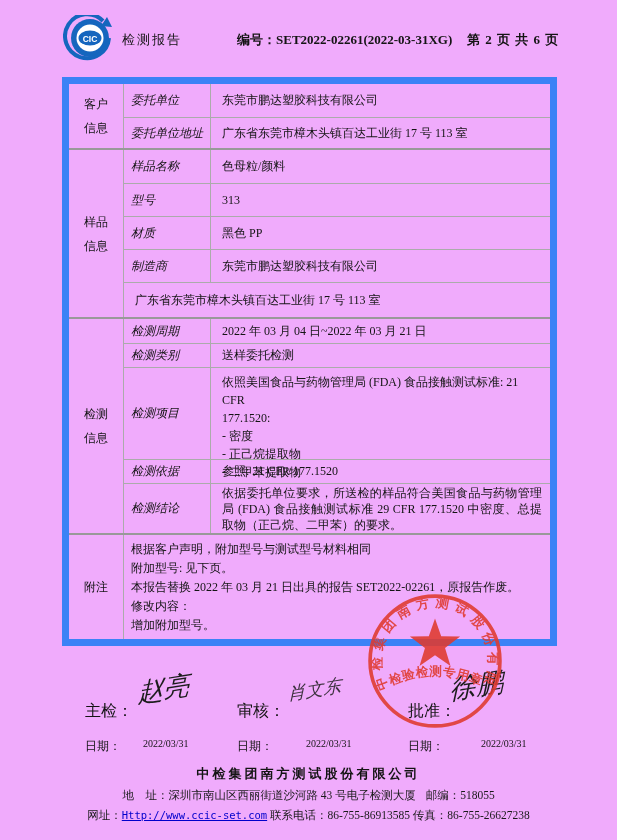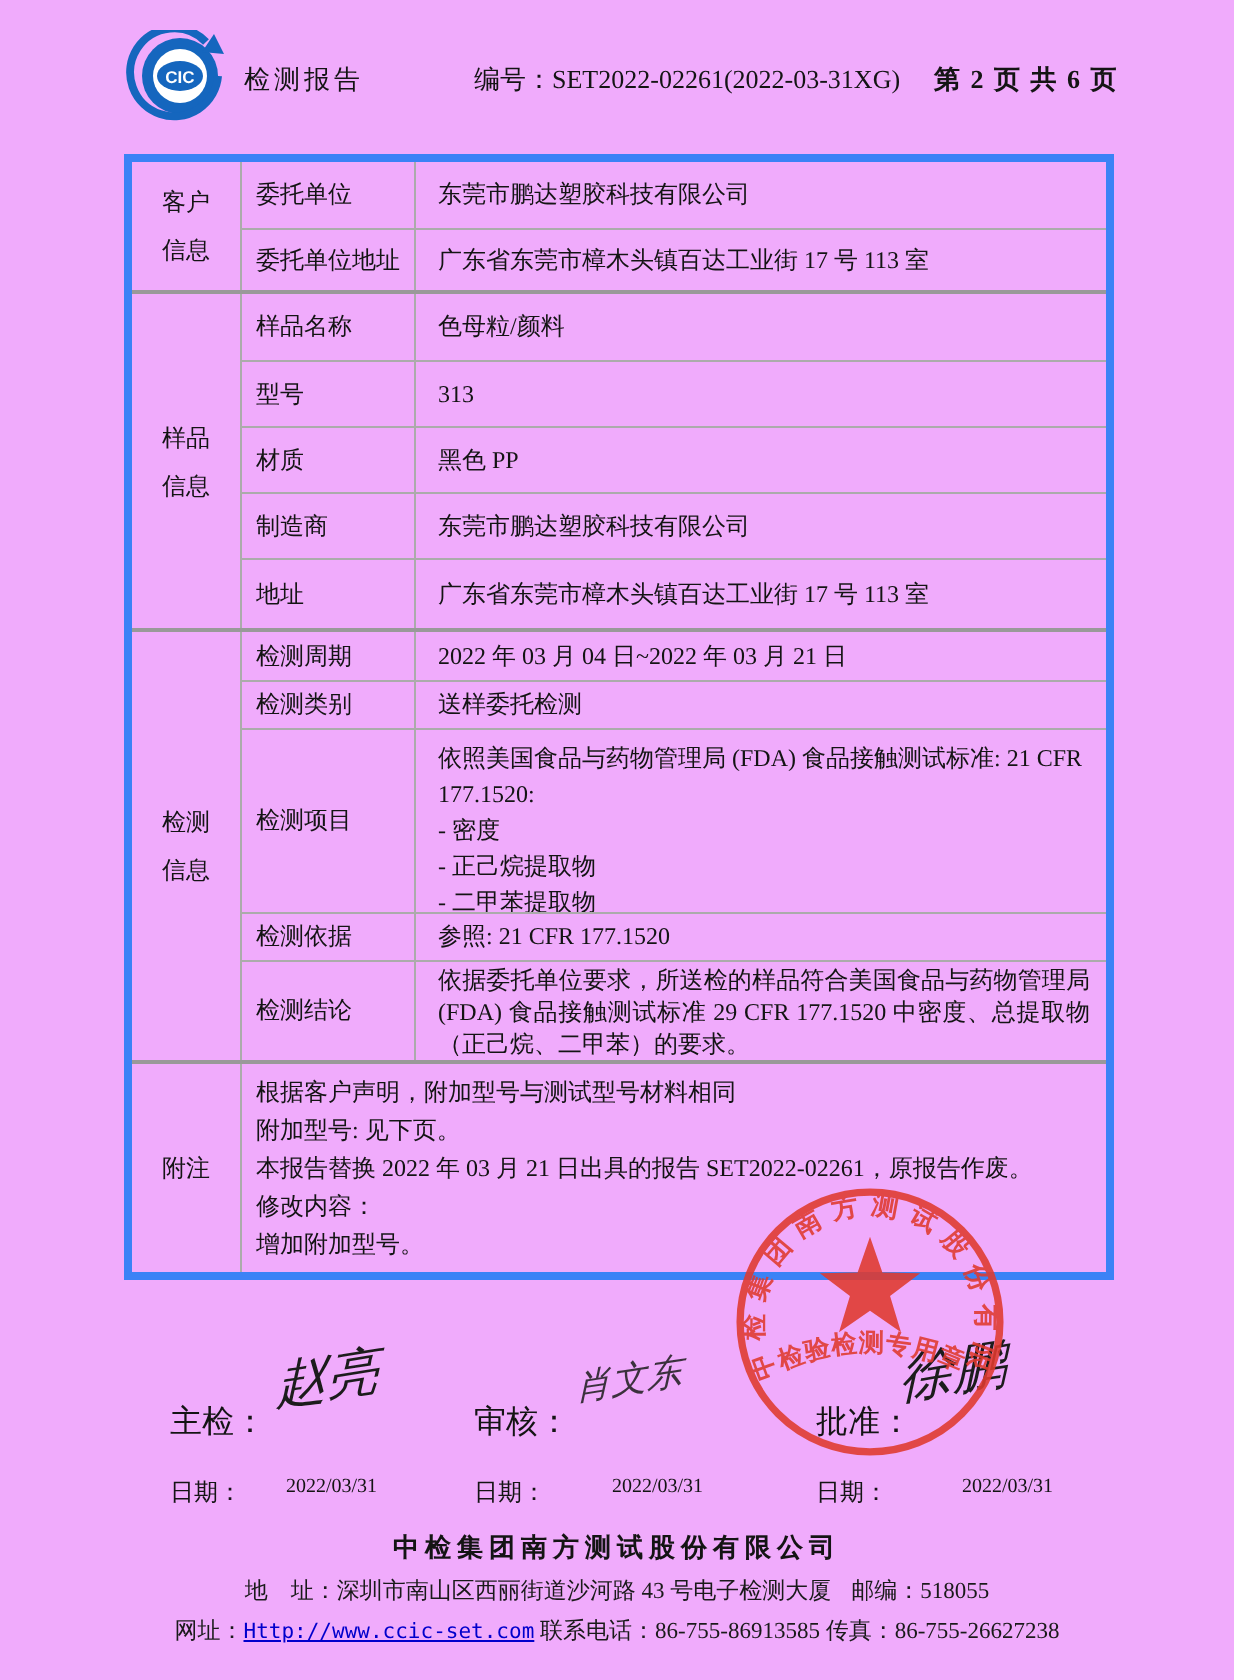--- a/index.html
+++ b/index.html
@@ -3,40 +3,40 @@
 <meta charset="utf-8">
 <style>
   html,body{margin:0;padding:0;background:#e8e8e8;}
   .page{
     position:relative;width:617px;height:840px;background:#f0abfc;
     font-family:"Liberation Serif", serif;color:#141414;overflow:hidden;
   }
   
   .hdr-logo{position:absolute;left:63px;top:15px;width:58px;height:46px;}
   .hdr-title{position:absolute;left:122px;top:31px;font-size:13px;font-weight:normal;letter-spacing:2px;}
-  .hdr-no{position:absolute;left:237px;top:31px;font-size:13px;font-weight:normal;text-align:right;}
+  .hdr-no{position:absolute;left:237px;top:31px;font-size:13px;font-weight:bold;text-align:right;}
   .hdr-page{position:absolute;left:467px;top:31px;font-size:13px;font-weight:bold;letter-spacing:1px;}
   
   .rpt-table{
     position:absolute;left:62px;top:77px;width:495px;box-sizing:border-box;
-    border:4px solid #3b82f6;font-size:12px;
+    border:7px solid #3b82f6;font-size:12px;
   }
   .sec{display:flex;}
   .sec + .sec{border-top:2px solid #999999;}
   .sec-label{
     width:55px;min-width:55px;box-sizing:border-box;border-right:1px solid #ababab;
     display:flex;align-items:center;justify-content:center;text-align:center;
     white-space:pre-line;line-height:24px;
   }
   .rows{flex:1;display:flex;flex-direction:column;min-width:0;}
   .row{display:flex;box-sizing:border-box;}
   .row + .row{border-top:1px solid #ababab;}
   .flabel{
     width:87px;min-width:87px;box-sizing:border-box;border-right:1px solid #ababab;
-    padding-left:7px;display:flex;align-items:center;
+    padding-left:7px;display:flex;align-items:center;font-style:italic;
   }
   .fvalue{
     flex:1;padding-left:11px;padding-right:8px;display:flex;align-items:center;
     white-space:pre-line;min-width:0;
   }
   .fvalue.multiline{line-height:18px;align-items:flex-start;padding-top:5px;}
   .fvalue.conclusion{line-height:16px;text-align:justify;padding-top:2px;padding-bottom:2px;}
   .note-value{
     flex:1;padding:5px 10px 4px 7px;line-height:19px;white-space:pre-line;min-width:0;
   }
@@ -108,21 +108,20 @@
         </div>
         <div class="row" style="height:33px">
           <div class="flabel">材质</div>
           <div class="fvalue">黑色 PP</div>
         </div>
         <div class="row" style="height:33px">
           <div class="flabel">制造商</div>
           <div class="fvalue">东莞市鹏达塑胶科技有限公司</div>
         </div>
         <div class="row" style="height:35px">
-          <div class="flabel">地址</div>
           <div class="fvalue">广东省东莞市樟木头镇百达工业街 17 号 113 室</div>
         </div>
       </div>
     </div>
 
     <div class="sec">
       <div class="sec-label">检测
 信息</div>
       <div class="rows">
         <div class="row" style="height:24px">

